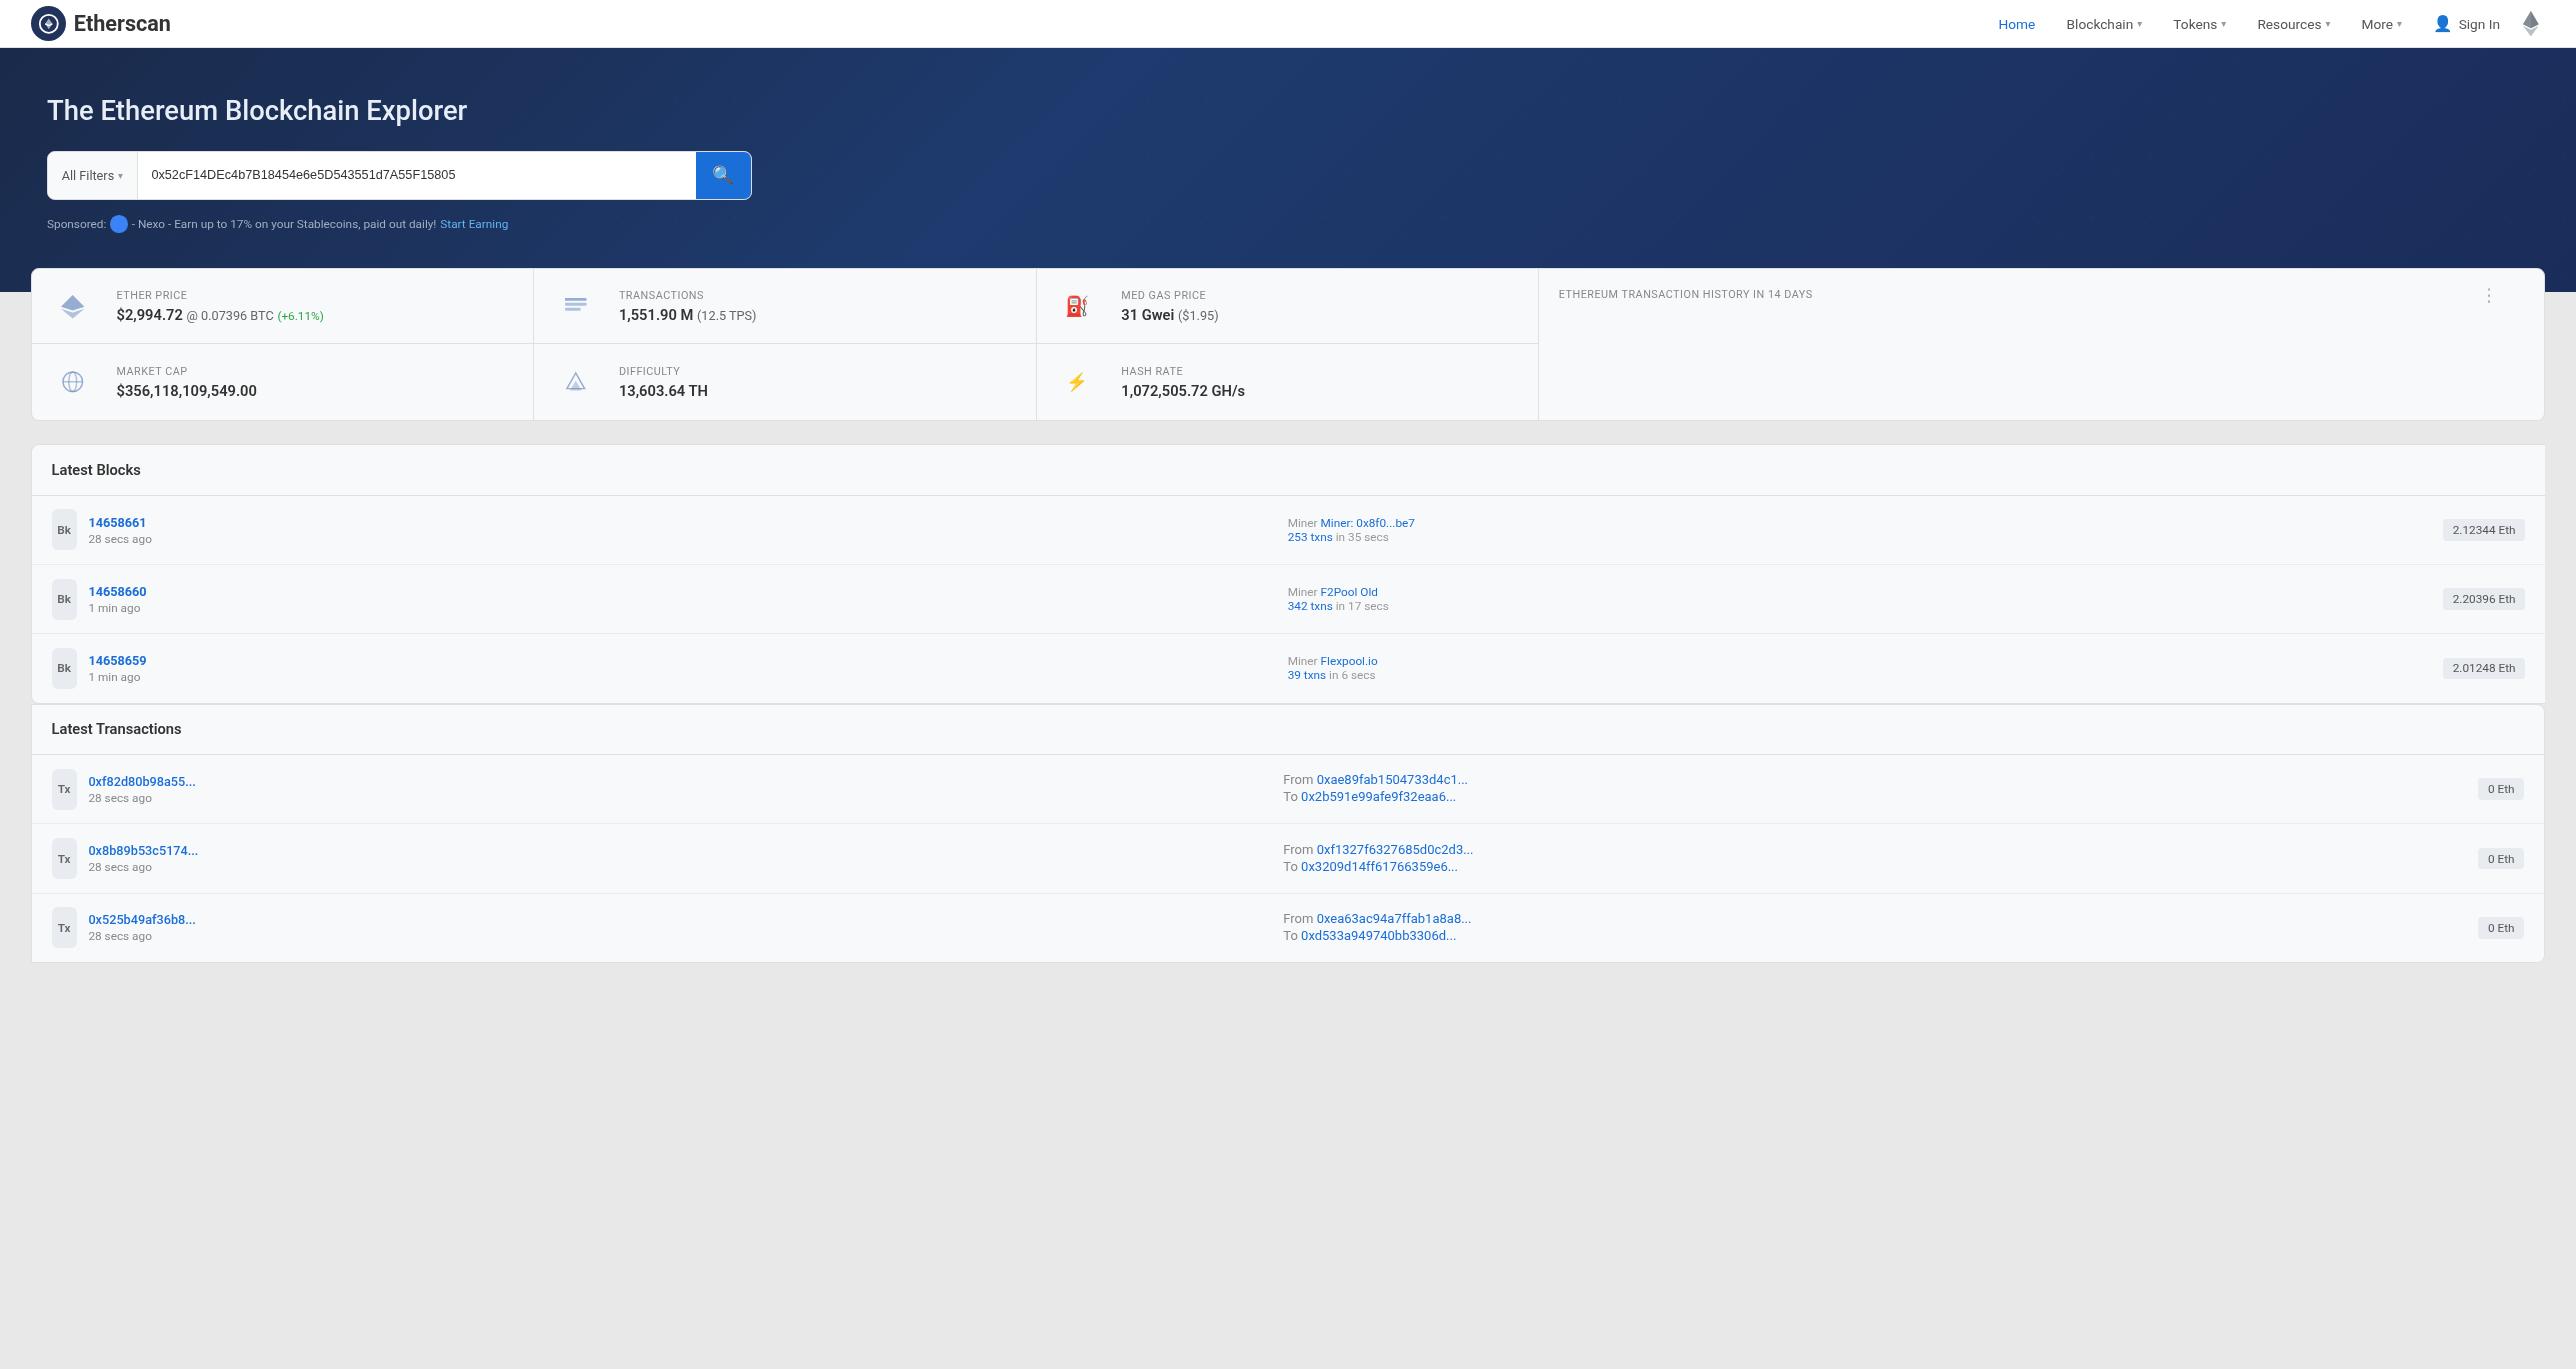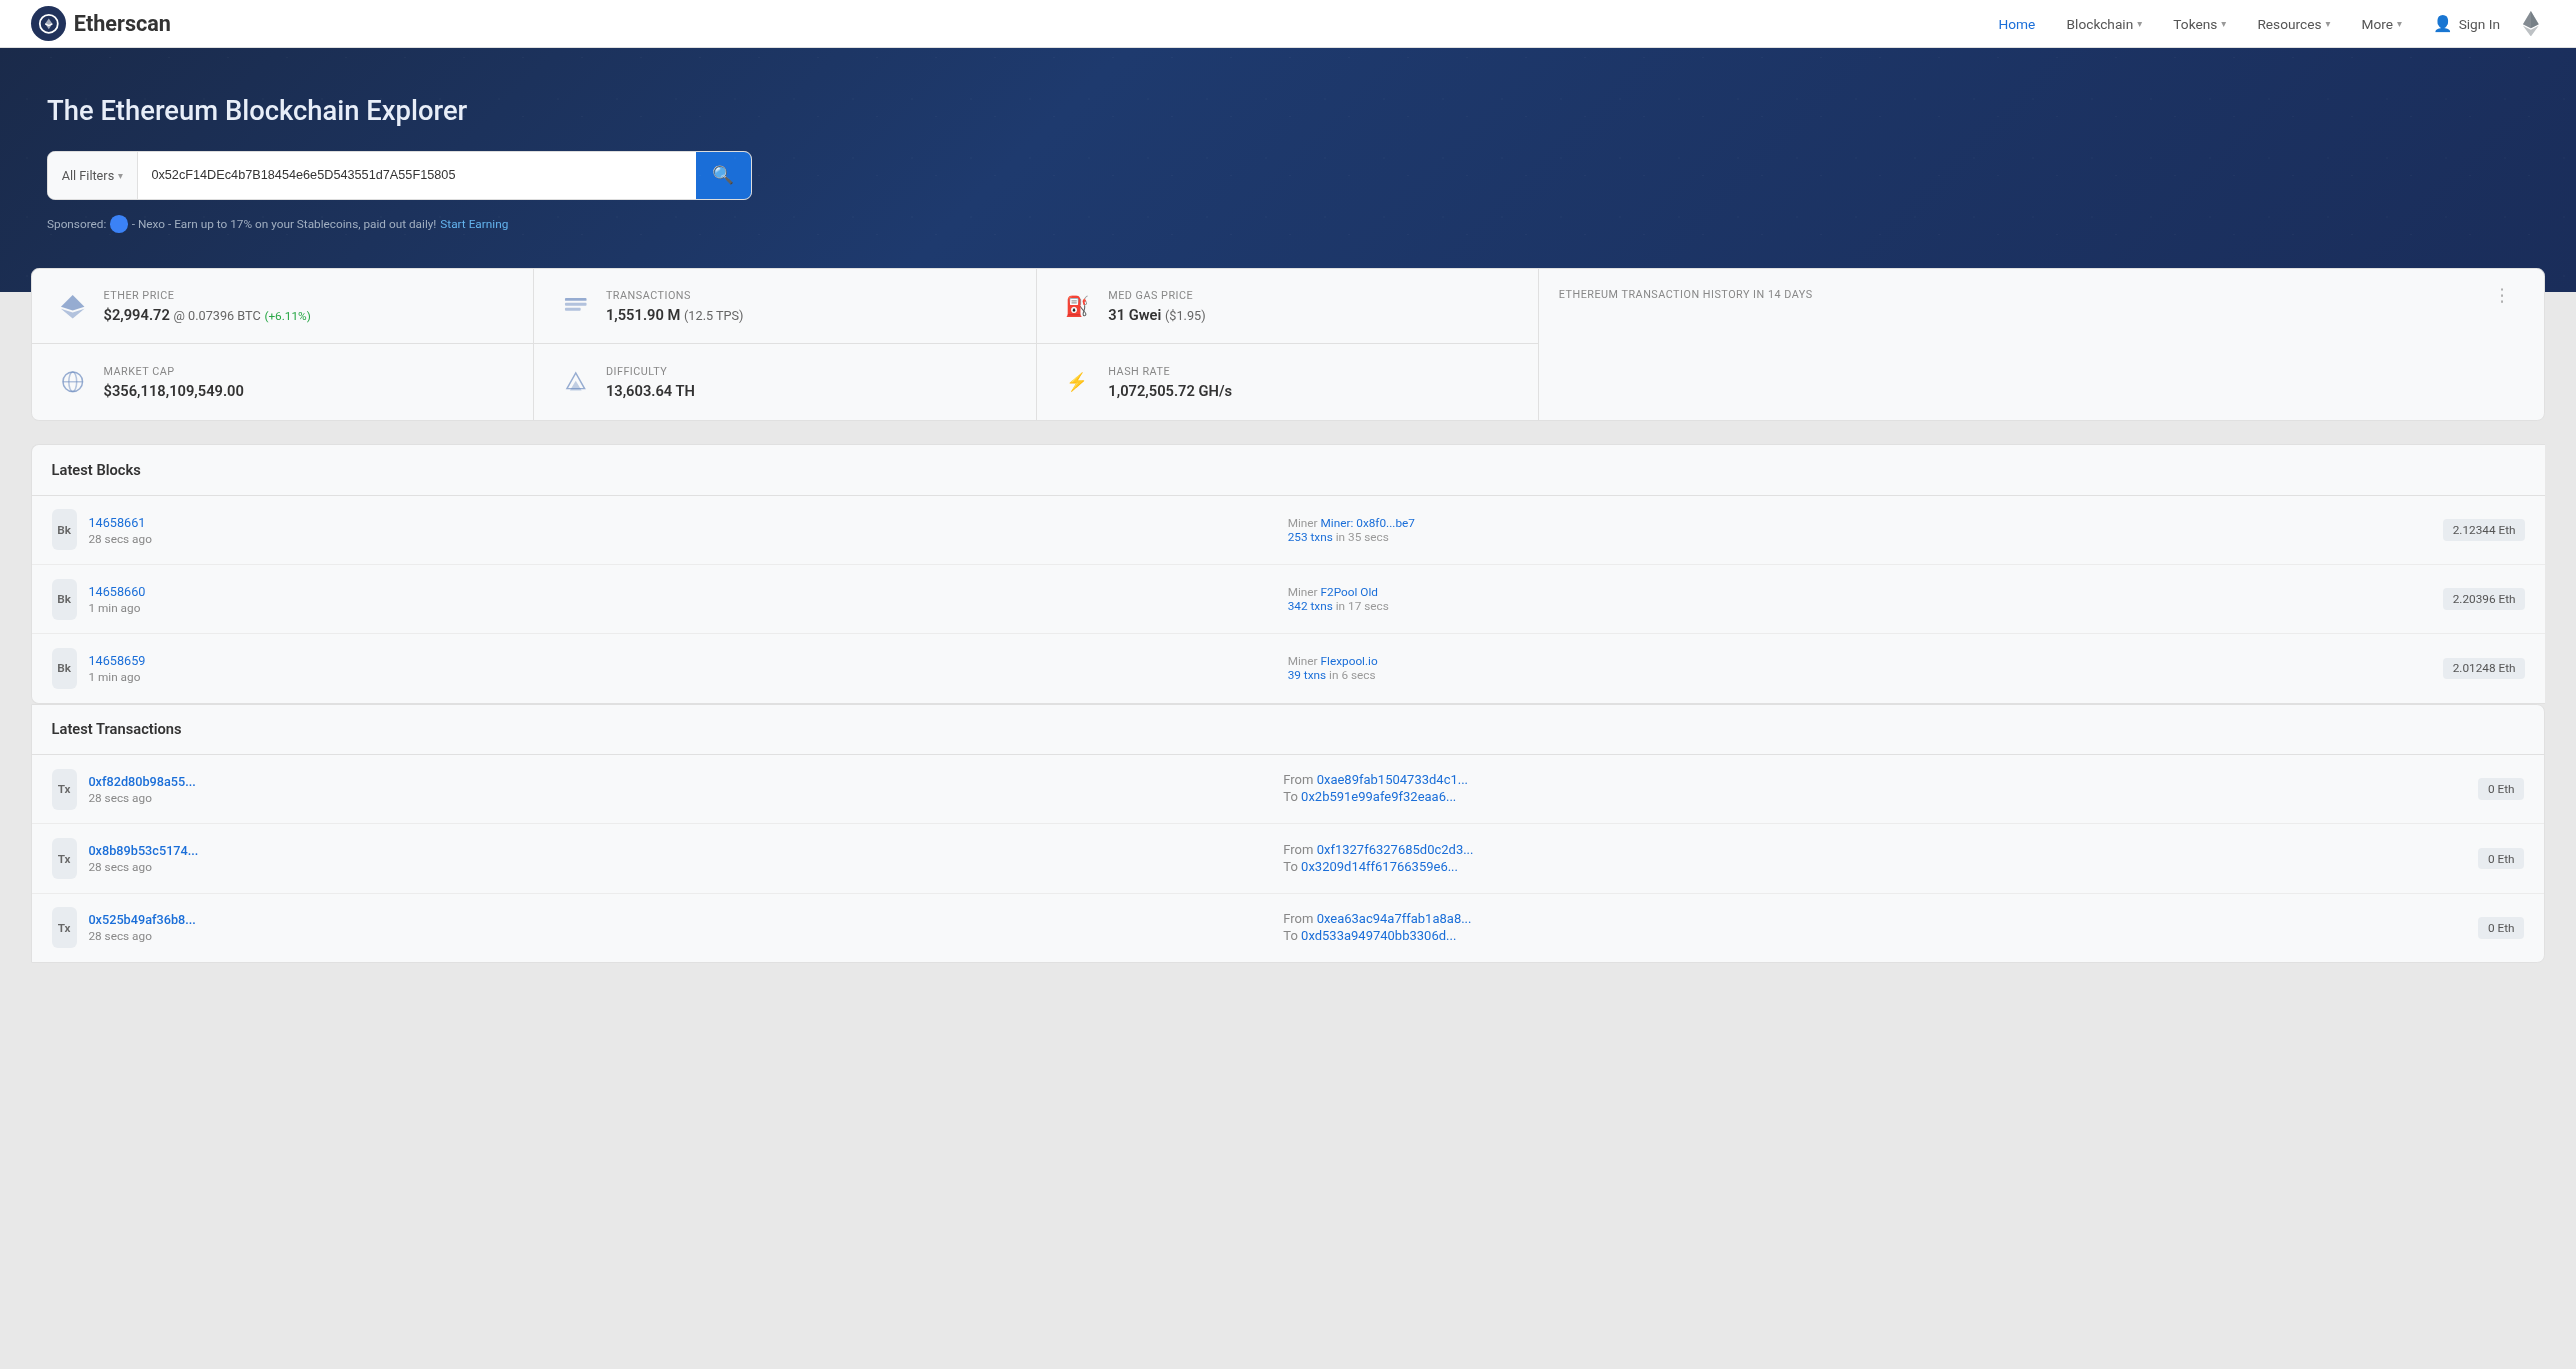--- a/index.html
+++ b/index.html
@@ -167,21 +167,21 @@
       display: grid;
       grid-template-columns: 1fr 1fr 1fr 2fr;
       grid-template-rows: 1fr 1fr;
     }
     .stat-cell {
       padding: 19.6px 23.5px;
       border-right: 1px solid #e0e0e0;
       border-bottom: 1px solid #e0e0e0;
       display: flex;
       align-items: center;
-      gap: 13px;
+      gap: 26px;
     }
     .stat-cell:nth-child(3) { border-right: 1px solid #e0e0e0; }
     .stat-cell:nth-child(4), .stat-cell:nth-child(8) { border-right: none; }
     .stat-cell:nth-child(5), .stat-cell:nth-child(6), .stat-cell:nth-child(7), .stat-cell:nth-child(8) { border-bottom: none; }
     .stat-cell.chart-cell {
       grid-row: 1 / 3;
       grid-column: 4;
       flex-direction: row;
       align-items: flex-start;
       border-right: none;
@@ -266,21 +266,21 @@
       border-radius: 5.9px;
       display: flex;
       align-items: center;
       justify-content: center;
       font-size: 11.8px;
       font-weight: 600;
       color: #666;
       flex-shrink: 0;
     }
     .block-info { flex: 1; min-width: 0; }
-    .block-number { color: #1a6ed8; font-size: 12.7px; font-weight: 400; text-decoration: none; }
+    .block-number { color: #1a6ed8; font-size: 12.7px; font-weight: 700; text-decoration: none; }
     .block-time { color: #888; font-size: 11.8px; margin-top: 2px; }
     .block-miner { color: #999; font-size: 11.8px; }
     .block-miner-link { color: #1a6ed8; text-decoration: none; }
     .block-txns { color: #1a6ed8; font-size: 11.8px; text-decoration: none; }
     .block-txns-info { color: #999; font-size: 11.8px; }
     .block-reward {
       background: #e8ecf0;
       border-radius: 3.9px;
       padding: 3.9px 9.8px;
       font-size: 11.8px;

